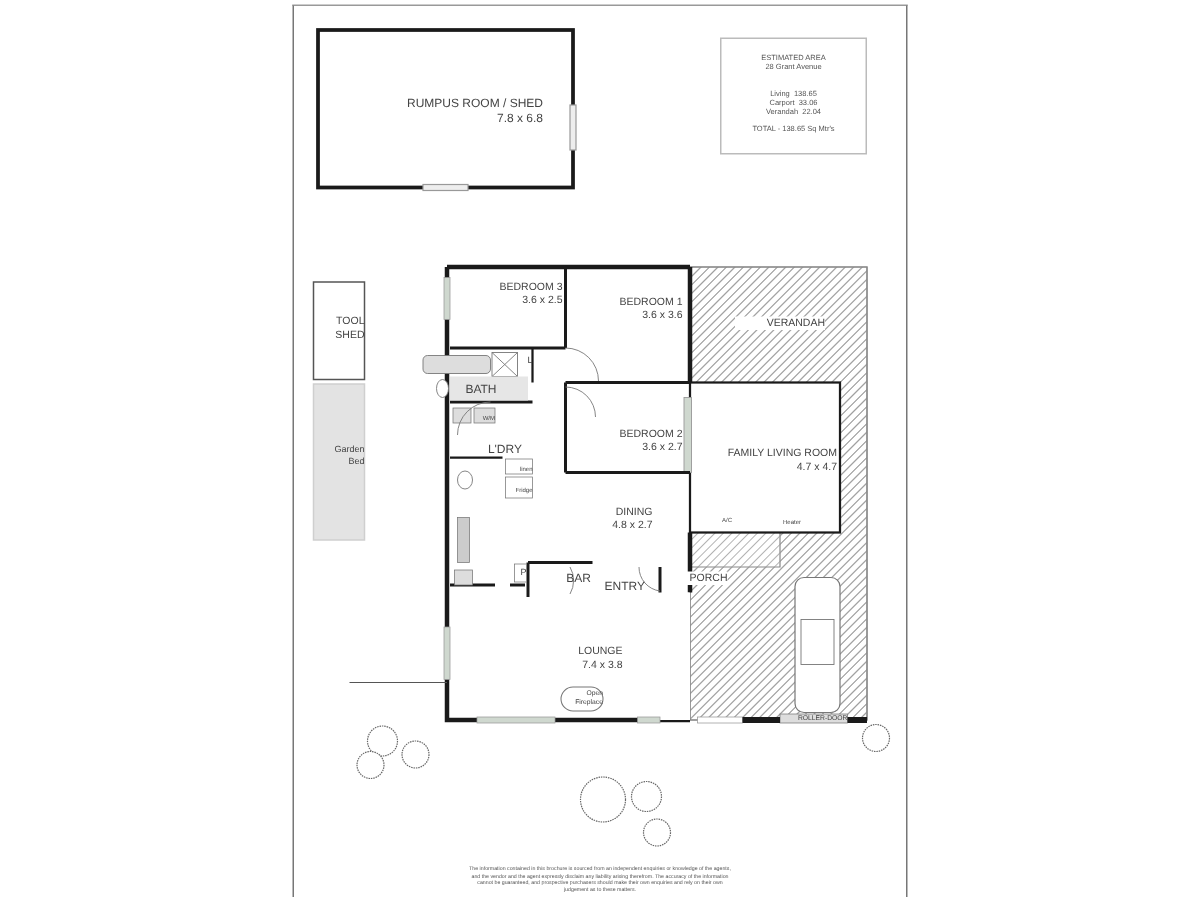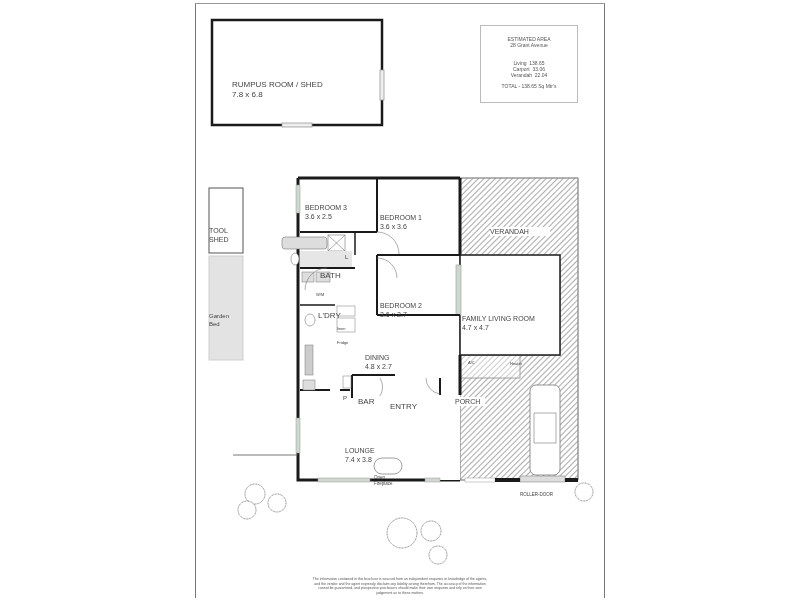--- a/index.html
+++ b/index.html
@@ -1,18 +1,18 @@
 <!DOCTYPE html>
 <html><head>
 <meta charset="utf-8">
 <style>
   html, body { margin:0; padding:0; background:#ffffff; }
   body { width:800px; height:600px; position:relative; overflow:hidden; font-family:"Liberation Sans", sans-serif; color:#333; }
   .page { position:absolute; left:195px; top:3px; width:410px; height:595px; border-left:1px solid #777; border-right:1px solid #777; border-top:1px solid #999; box-sizing:border-box; }
-  .lbl { position:absolute; text-align:left; font-size:7px; line-height:9px; color:#444; text-transform:none;margin-top:16px; }
+  .lbl { position:absolute; text-align:right; font-size:7px; line-height:9px; color:#444; text-transform:none; }
   .lbl b { font-weight:normal; display:block; }
   svg { position:absolute; left:0; top:0; }
   .areabox { position:absolute; left:480px; top:25px; width:96px; height:76px; border:1px solid #bbb; background:#fff; font-size:5px; line-height:6px; text-align:center; color:#555; }
   .disclaimer { position:absolute; left:310px; top:577px; width:180px; font-size:3.5px; line-height:4.5px; text-align:center; color:#555; }
 </style>
 </head>
 <body>
 
 <div class="page"></div>
 
@@ -142,21 +142,21 @@
   <b>BEDROOM 2</b>
     <b>3.6 x 2.7</b>
 </div>
 <div class="lbl" style="left:490px;top:211px;width:60px;background:#fff;font-size:7px">
   <b>VERANDAH</b>
 </div>
 <div class="lbl" style="left:462px;top:298px;width:96px">
   <b>FAMILY LIVING ROOM</b>
     <b>4.7 x 4.7</b>
 </div>
-<div class="lbl" style="left:320px;top:255px;width:40px;font-size:8px">
+<div class="lbl" style="left:291px;top:255px;width:40px;font-size:8px">
     <b>BATH</b>
   </div>
 <div class="lbl" style="left:345px;top:237px;width:10px;font-size:6px">
     <b>L</b>
   </div>
 <div class="lbl" style="left:316px;top:274px;width:14px;font-size:4px">
     <b>W/M</b>
   </div>
 <div class="lbl" style="left:318px;top:295px;width:30px;font-size:8px">
     <b>L'DRY</b>
@@ -167,21 +167,21 @@
 <div class="lbl" style="left:337px;top:322px;width:18px;font-size:4px">
     <b>Fridge</b>
   </div>
 <div class="lbl" style="left:365px;top:337px;width:70px">
   <b>DINING</b>
     <b>4.8 x 2.7</b>
 </div>
 <div class="lbl" style="left:343px;top:378px;width:8px;font-size:6px">
     <b>P</b>
   </div>
-<div class="lbl" style="left:358px;top:381px;width:26px;font-size:8px">
+<div class="lbl" style="left:368px;top:381px;width:26px;font-size:8px">
     <b>BAR</b>
   </div>
 <div class="lbl" style="left:390px;top:386px;width:40px;font-size:8px">
     <b>ENTRY</b>
   </div>
 <div class="lbl" style="left:455px;top:381px;width:30px;font-size:7px;background:#fff">
     <b>PORCH</b>
   </div>
 <div class="lbl" style="left:345px;top:430px;width:70px">
   <b>LOUNGE</b>

